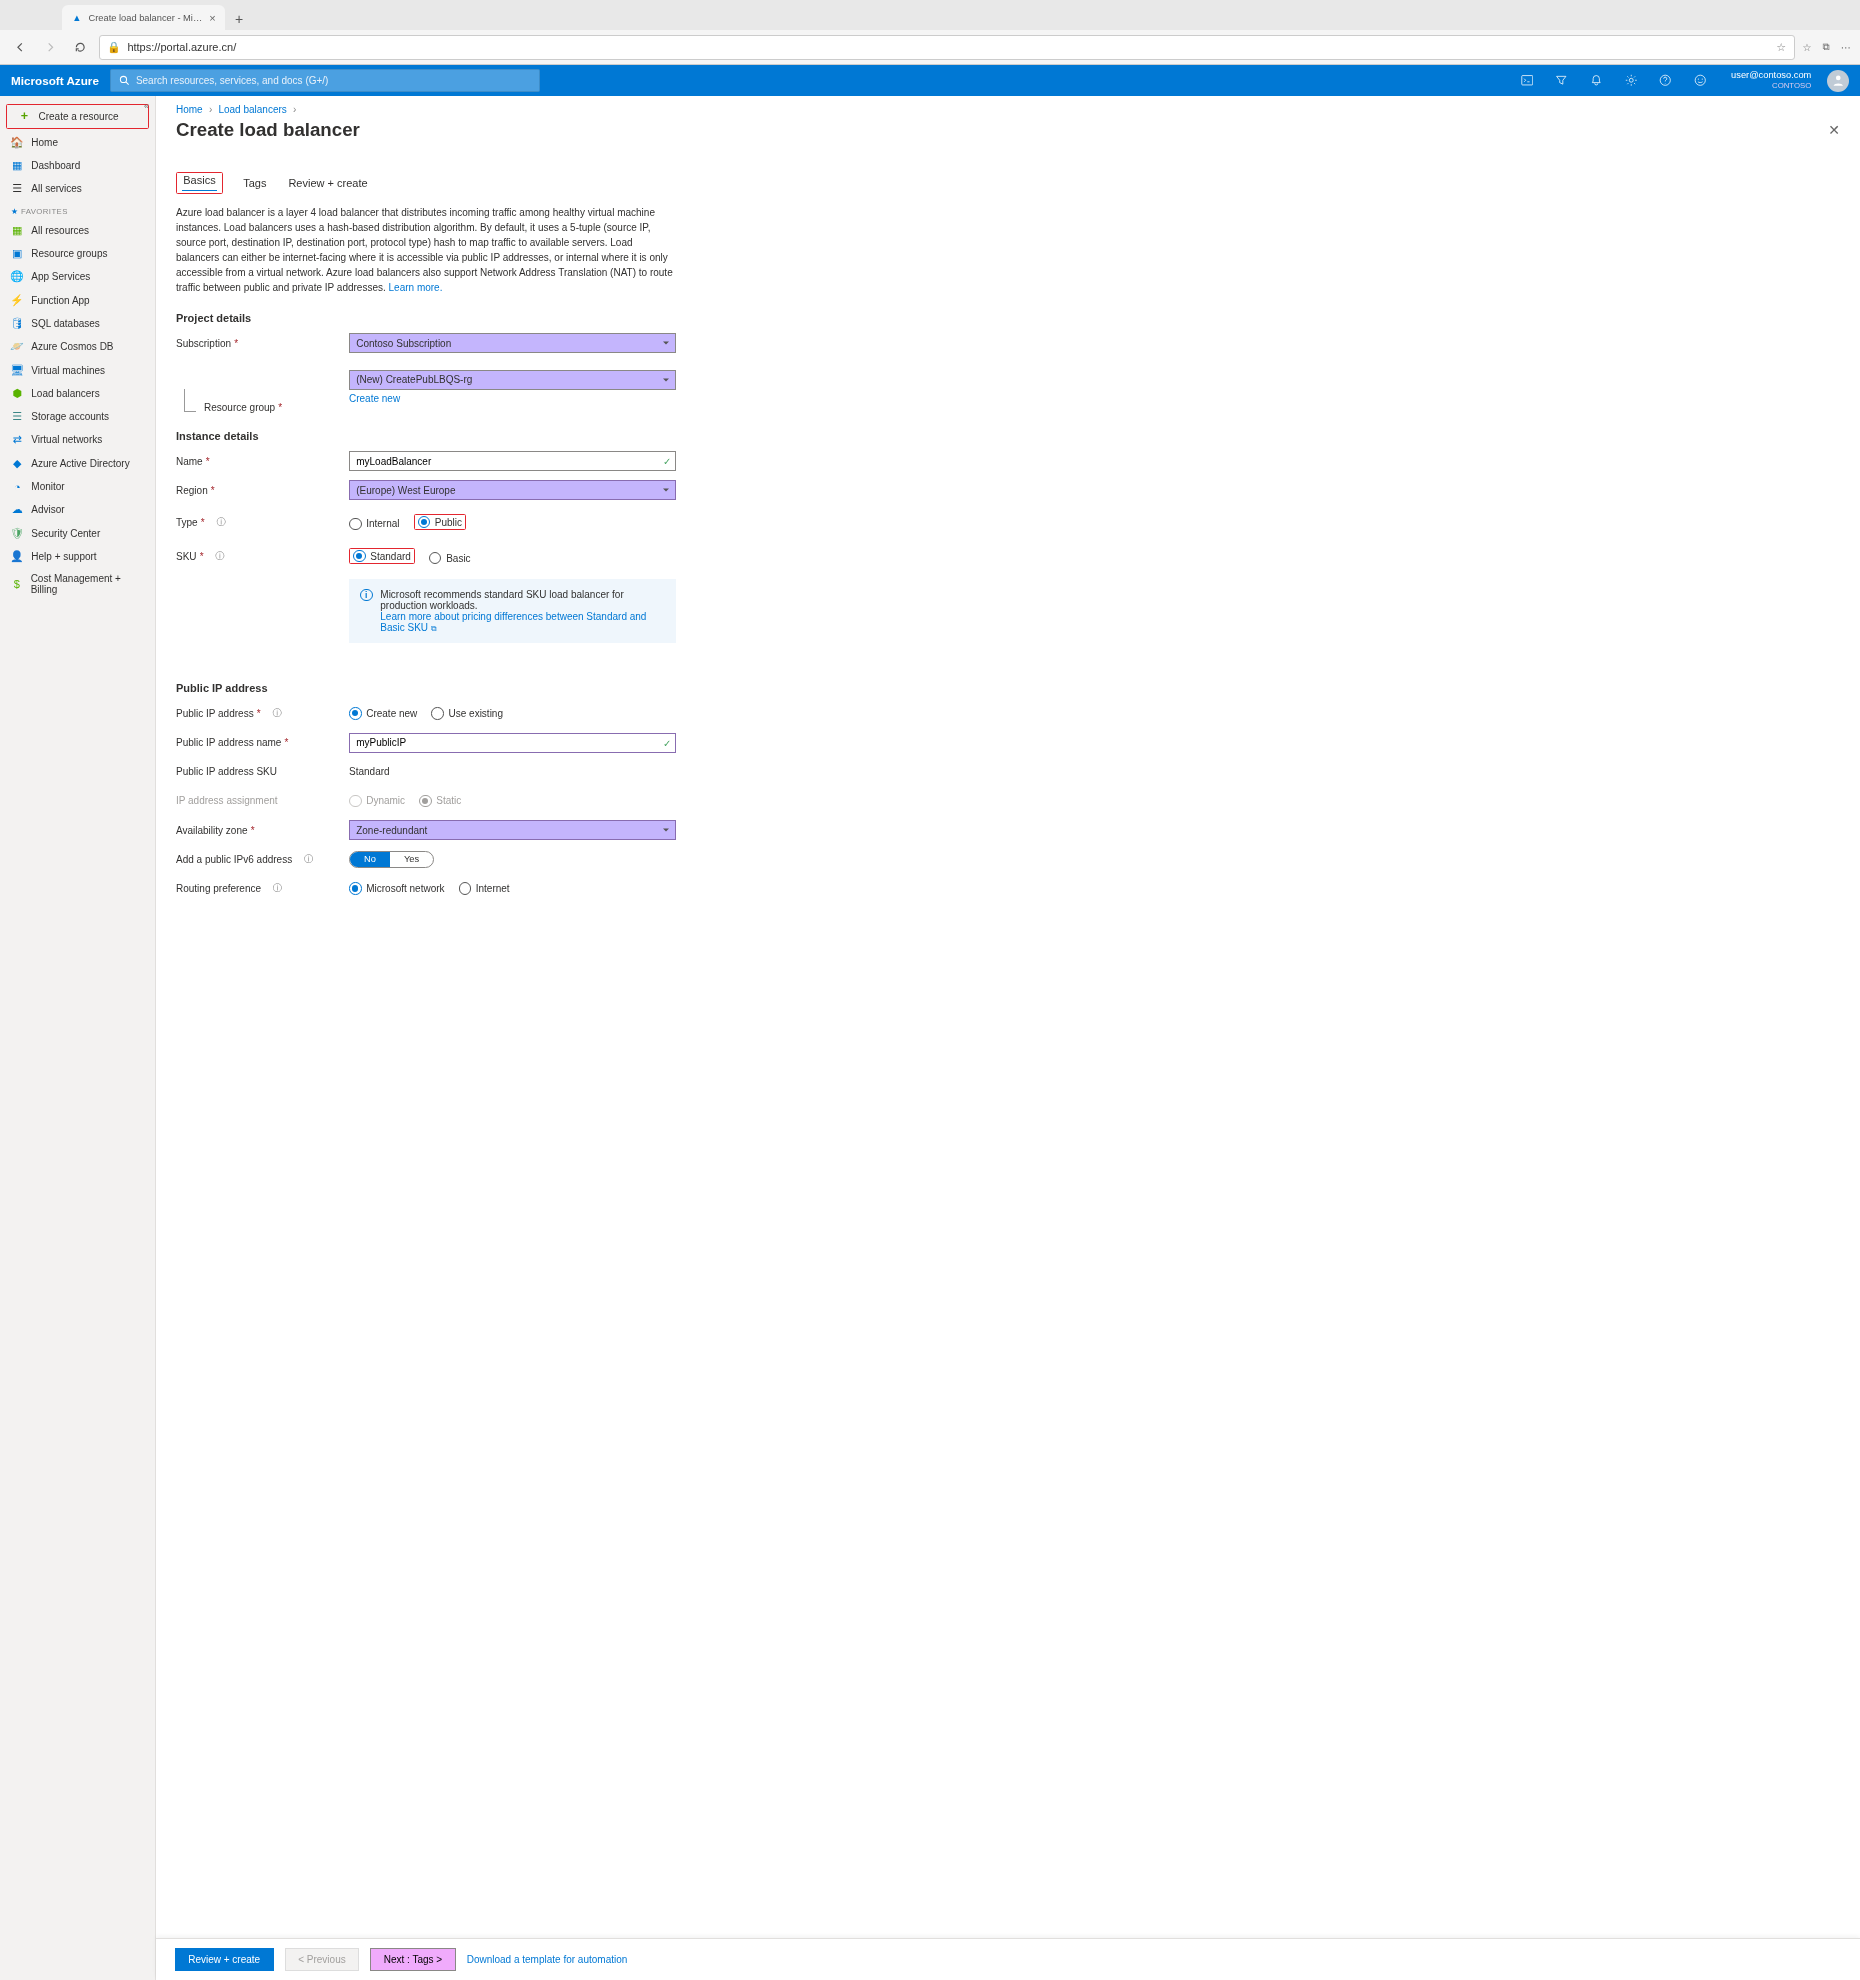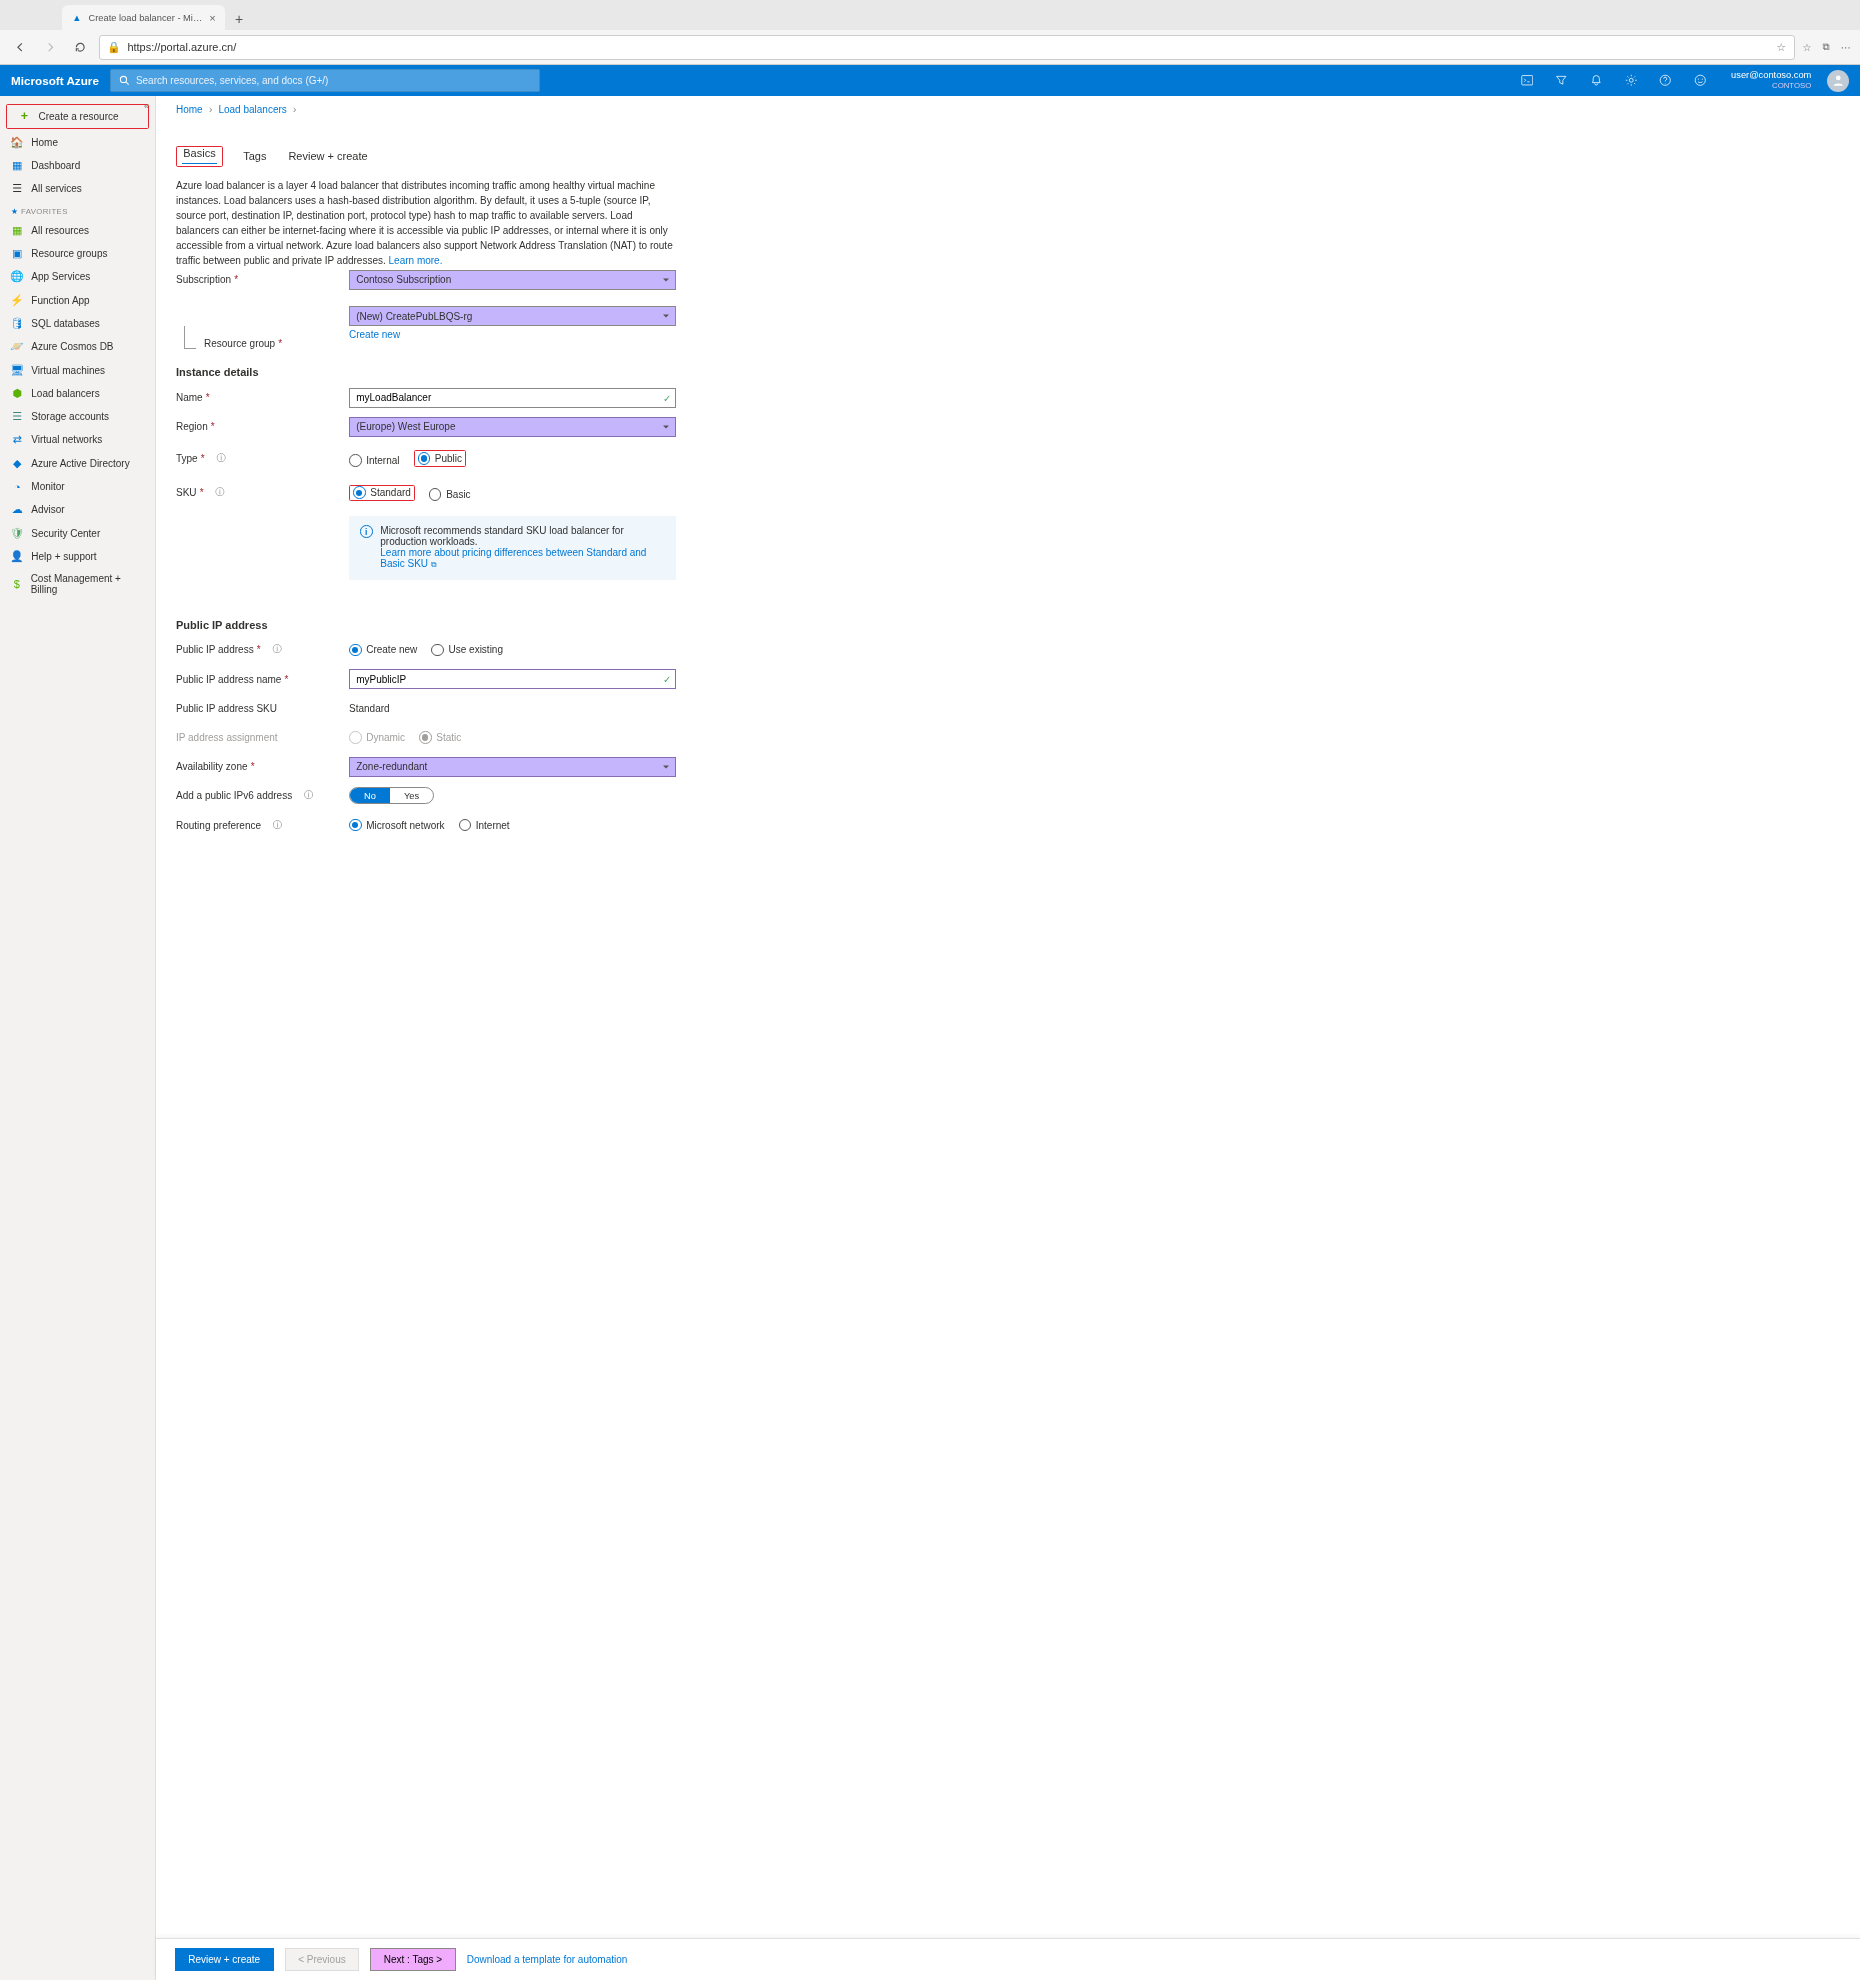--- a/index.html
+++ b/index.html
@@ -296,34 +296,39 @@
       </div>
   </div>
 
   <div class="content">
     <div class="breadcrumb">
       <span>Home</span>
       <span class="bc-sep">›</span>
       <span>Load balancers</span>
       <span class="bc-sep">›</span>
     </div>
+    <div class="page-title-row">
+      <div class="page-title">Create load balancer</div>
+      <div class="close-x">✕</div>
+    </div>
 
     <div class="tabs">
       <span class="tabs-wrap hl-red-sm" style="padding:0 4.7px 0 4.7px;">
         <span class="tab-item active">Basics</span>
       </span>
       <span class="tab-item">Tags</span>
       <span class="tab-item">Review + create</span>
     </div>
 
     <div class="desc" style="max-width:498px;">
       <span>Azure load balancer is a layer 4 load balancer that distributes incoming traffic among healthy virtual machine instances. Load balancers uses a hash-based distribution algorithm. By default, it uses a 5-tuple (source IP, source port, destination IP, destination port, protocol type) hash to map traffic to available servers. Load balancers can either be internet-facing where it is accessible via public IP addresses, or internal where it is only accessible from a virtual network. Azure load balancers also support Network Address Translation (NAT) to route traffic between public and private IP addresses.  </span>
       <a>Learn more.</a>
     </div>
 
+    <div class="section-h">Project details</div>
     <div class="form-row">
       <div class="form-label">
           <span>Subscription</span> 
           <span class="req">*</span>
         </div>
       <div class="form-field">
         <div class="select">
             <span>Contoso Subscription</span>
           </div>
       </div>

